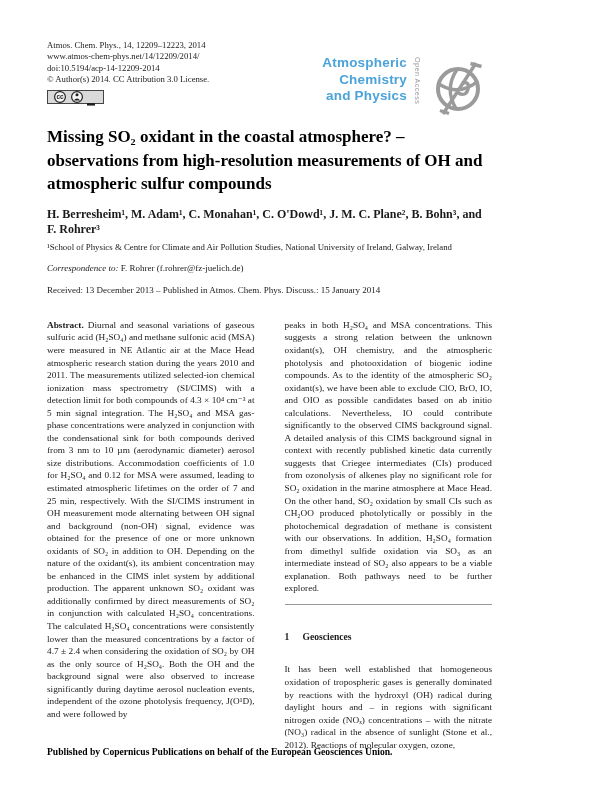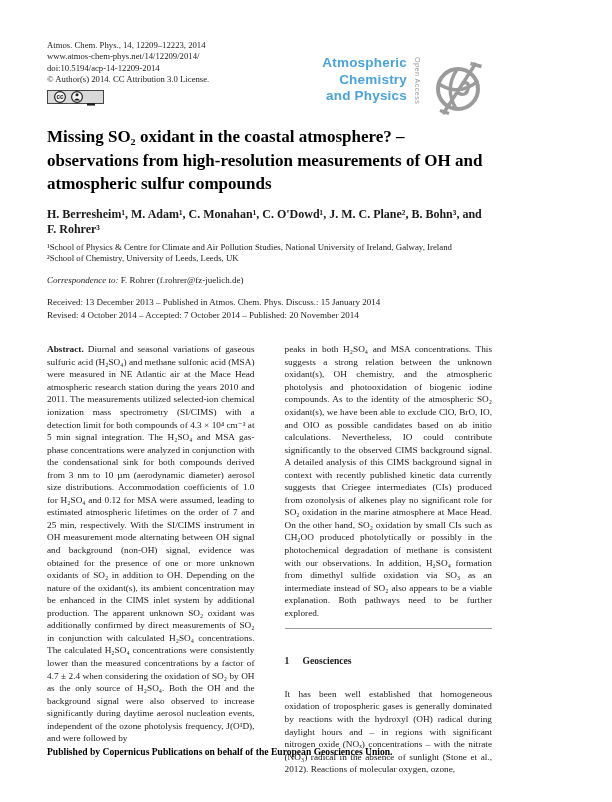--- a/index.html
+++ b/index.html
@@ -109,31 +109,29 @@
       </span>
     </div>
   </div>
 
   <h1 class="article-title">Missing SO₂ oxidant in the coastal atmosphere? – observations from high-resolution measurements of OH and atmospheric sulfur compounds</h1>
 
   <div class="authors">H. Berresheim¹, M. Adam¹, C. Monahan¹, C. O'Dowd¹, J. M. C. Plane², B. Bohn³, and F. Rohrer³</div>
 
   <div class="affiliations">
     <div>¹School of Physics &amp; Centre for Climate and Air Pollution Studies, National University of Ireland, Galway, Ireland</div>
-    <div>²School of Chemistry, University of Leeds, Leeds, UK</div>
   </div>
 
   <div class="correspondence">
     <span class="ital">Correspondence to:</span>
     <span>F. Rohrer (f.rohrer@fz-juelich.de)</span>
   </div>
 
   <div class="dates">
     <div>Received: 13 December 2013 – Published in Atmos. Chem. Phys. Discuss.: 15 January 2014</div>
-    <div>Revised: 4 October 2014 – Accepted: 7 October 2014 – Published: 20 November 2014</div>
   </div>
 
   <div class="columns">
     <div class="col">
       <span class="abstract-label">Abstract.</span>
       <span>Diurnal and seasonal variations of gaseous sulfuric acid (H₂SO₄) and methane sulfonic acid (MSA) were measured in NE Atlantic air at the Mace Head atmospheric research station during the years 2010 and 2011. The measurements utilized selected-ion chemical ionization mass spectrometry (SI/CIMS) with a detection limit for both compounds of 4.3 × 10⁴ cm⁻³ at 5 min signal integration. The H₂SO₄ and MSA gas-phase concentrations were analyzed in conjunction with the condensational sink for both compounds derived from 3 nm to 10 µm (aerodynamic diameter) aerosol size distributions. Accommodation coefficients of 1.0 for H₂SO₄ and 0.12 for MSA were assumed, leading to estimated atmospheric lifetimes on the order of 7 and 25 min, respectively. With the SI/CIMS instrument in OH measurement mode alternating between OH signal and background (non-OH) signal, evidence was obtained for the presence of one or more unknown oxidants of SO₂ in addition to OH. Depending on the nature of the oxidant(s), its ambient concentration may be enhanced in the CIMS inlet system by additional production. The apparent unknown SO₂ oxidant was additionally confirmed by direct measurements of SO₂ in conjunction with calculated H₂SO₄ concentrations. The calculated H₂SO₄ concentrations were consistently lower than the measured concentrations by a factor of 4.7 ± 2.4 when considering the oxidation of SO₂ by OH as the only source of H₂SO₄. Both the OH and the background signal were also observed to increase significantly during daytime aerosol nucleation events, independent of the ozone photolysis frequency, J(O¹D), and were followed by</span>
     </div>
 
     <div class="col">
       <div>peaks in both H₂SO₄ and MSA concentrations. This suggests a strong relation between the unknown oxidant(s), OH chemistry, and the atmospheric photolysis and photooxidation of biogenic iodine compounds. As to the identity of the atmospheric SO₂ oxidant(s), we have been able to exclude ClO, BrO, IO, and OIO as possible candidates based on ab initio calculations. Nevertheless, IO could contribute significantly to the observed CIMS background signal. A detailed analysis of this CIMS background signal in context with recently published kinetic data currently suggests that Criegee intermediates (CIs) produced from ozonolysis of alkenes play no significant role for SO₂ oxidation in the marine atmosphere at Mace Head. On the other hand, SO₂ oxidation by small CIs such as CH₂OO produced photolytically or possibly in the photochemical degradation of methane is consistent with our observations. In addition, H₂SO₄ formation from dimethyl sulfide oxidation via SO₃ as an intermediate instead of SO₂ also appears to be a viable explanation. Both pathways need to be further explored.</div>

